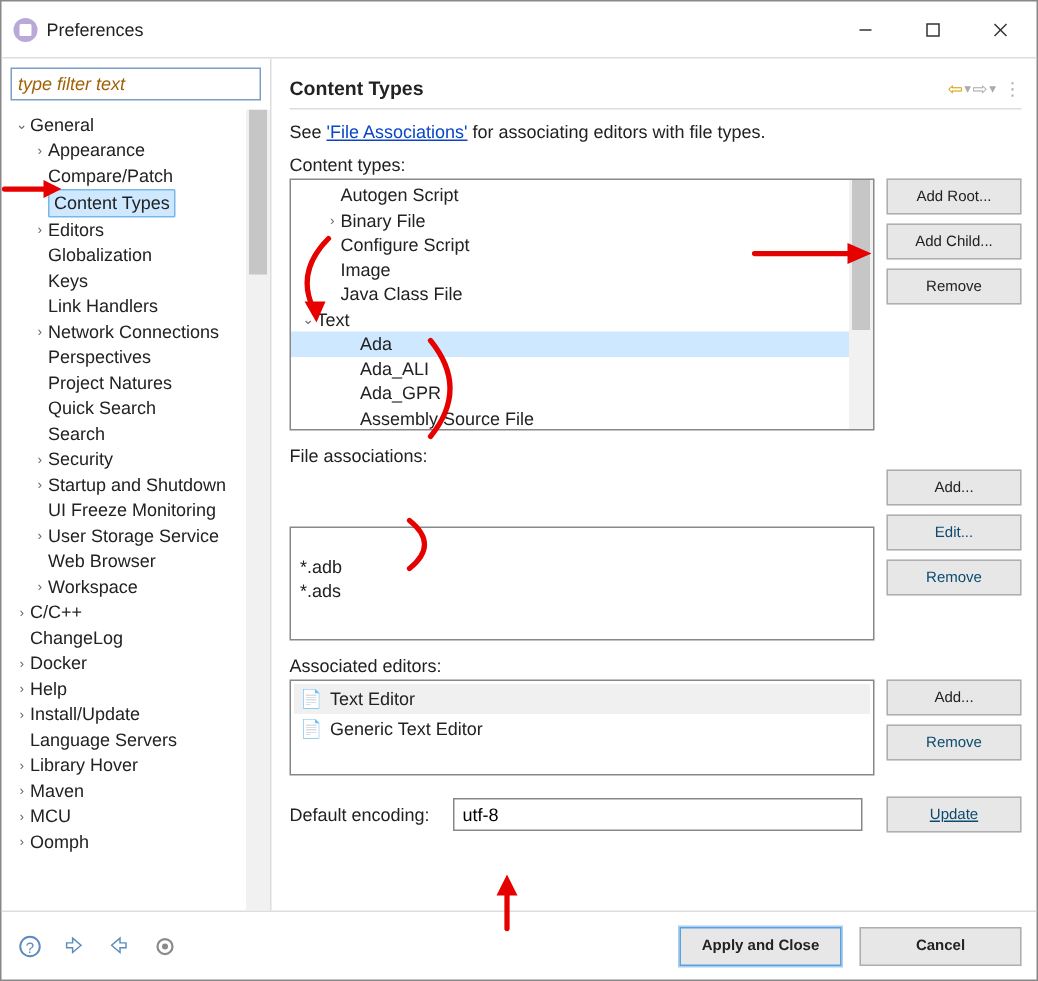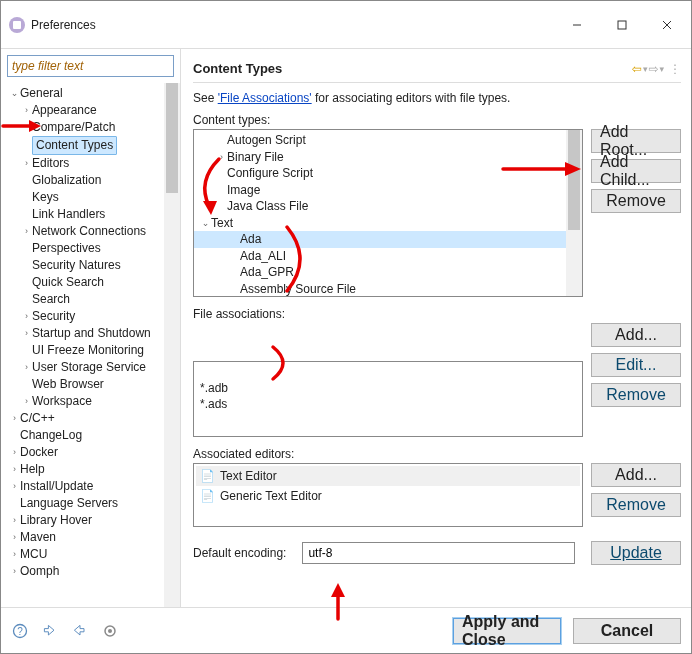--- a/index.html
+++ b/index.html
@@ -1,18 +1,18 @@
 <!DOCTYPE html>
 <html><head>
 <meta charset="utf-8">
 <style>
   * { box-sizing: border-box; }
   html, body { margin:0; padding:0; font-family: "Segoe UI", Tahoma, sans-serif; font-size:12px; color:#222; background:#fff; overflow:hidden;}
   .window { width:692px; height:654px; border:1px solid #888; display:flex; flex-direction:column; background:#fff; }
-  .titlebar { height:48px; border-bottom:1px solid #ddd; display:flex; align-items:center; padding:0 2px 0 8px; }
+  .titlebar { height:38px; border-bottom:1px solid #ddd; display:flex; align-items:center; padding:0 2px 0 8px; }
   .titlebar .icon { width:16px; height:16px; border-radius:50%; background:#b9a9d6; margin-right:6px; display:flex;align-items:center;justify-content:center;}
   .titlebar .title { flex:1; }
   .winbtn { width:45px; height:29px; display:flex; align-items:center; justify-content:center; color:#333;}
   .body { flex:1; display:flex; min-height:0; }
   .sidebar { width:180px; border-right:1px solid #ddd; display:flex; flex-direction:column; }
   .filter { margin:6px; height:22px; border:1px solid #7a9ec7; padding:1px 4px; color:#a16207; font-style:italic; display:flex;align-items:center;}
   .treewrap { flex:1; overflow:hidden; position:relative; padding-top:2px;}
   .scroll-y { position:absolute; right:0; top:0; bottom:0; width:16px; background:#f1f1f1;}
   .scroll-y .thumb { position:absolute; left:2px; right:2px; top:0; height:110px; background:#c6c6c6;}
   .tree { padding-left:4px; line-height:17px; }
@@ -31,21 +31,21 @@
   .group-label { margin-bottom:2px; }
   .row { display:flex; gap:8px; }
   .listbox { border:1px solid #888; background:#fff; overflow:hidden; position:relative;}
   .ct-list { height:168px; flex:1; padding:2px 0;}
   .ct-list .scroll-y{top:0;bottom:0;}
   .ct-list .scroll-y .thumb{ top:0; height:100px;}
   .ct-line { display:flex; align-items:center; padding:0 4px; height:16.5px; white-space:nowrap;}
   .ct-l0{padding-left:6px;} .ct-l1{padding-left:22px;} .ct-l2{padding-left:46px;}
   .ct-sel{ background:#cde8ff;}
   .btncol { width:90px; display:flex; flex-direction:column; gap:6px;}
-  .btn { border:1px solid #aeaeae; background:#e7e7e7; height:24px; display:flex; align-items:center; justify-content:center; padding:0 8px; font-size:16px;}
+  .btn { border:1px solid #aeaeae; background:#e7e7e7; height:24px; display:flex; align-items:center; justify-content:center; padding:0 8px; font-size:10px;}
   .btn.disabled{ color:#0c4a6e;}
   .btn.primary{ border-color:#5ca0e0; box-shadow:0 0 0 1px #a8d0f0;}
   .fa-list{ height:76px; flex:1; padding:19px 6px;margin-top:38px;}
   .ae-list{ height:64px; flex:1; padding:2px;}
   .ae-item{ display:flex; align-items:center; gap:4px; padding:2px 4px; height:20px;}
   .ae-sel{ background:#f0f0f0;}
   .enc-row{ display:flex; align-items:center; gap:16px; margin-top:4px;}
   .enc-row input{ flex:1; height:22px; border:1px solid #888; padding:0 5px; font-family:inherit; font-size:12px;}
   .footer { border-top:1px solid #ddd; height:46px; display:flex; align-items:center; padding:0 10px; gap:12px;}
   .footer .spacer{flex:1;}
@@ -129,21 +129,21 @@
           <div class="item lvl1">
               <span class="exp">›</span>
               <span>Network Connections</span>
             </div>
           <div class="item lvl1">
               <span class="exp"></span>
               <span>Perspectives</span>
             </div>
           <div class="item lvl1">
               <span class="exp"></span>
-              <span>Security Natures</span>
+              <span>Project Natures</span>
             </div>
           <div class="item lvl1">
               <span class="exp"></span>
               <span>Quick Search</span>
             </div>
           <div class="item lvl1">
               <span class="exp"></span>
               <span>Search</span>
             </div>
           <div class="item lvl1">

